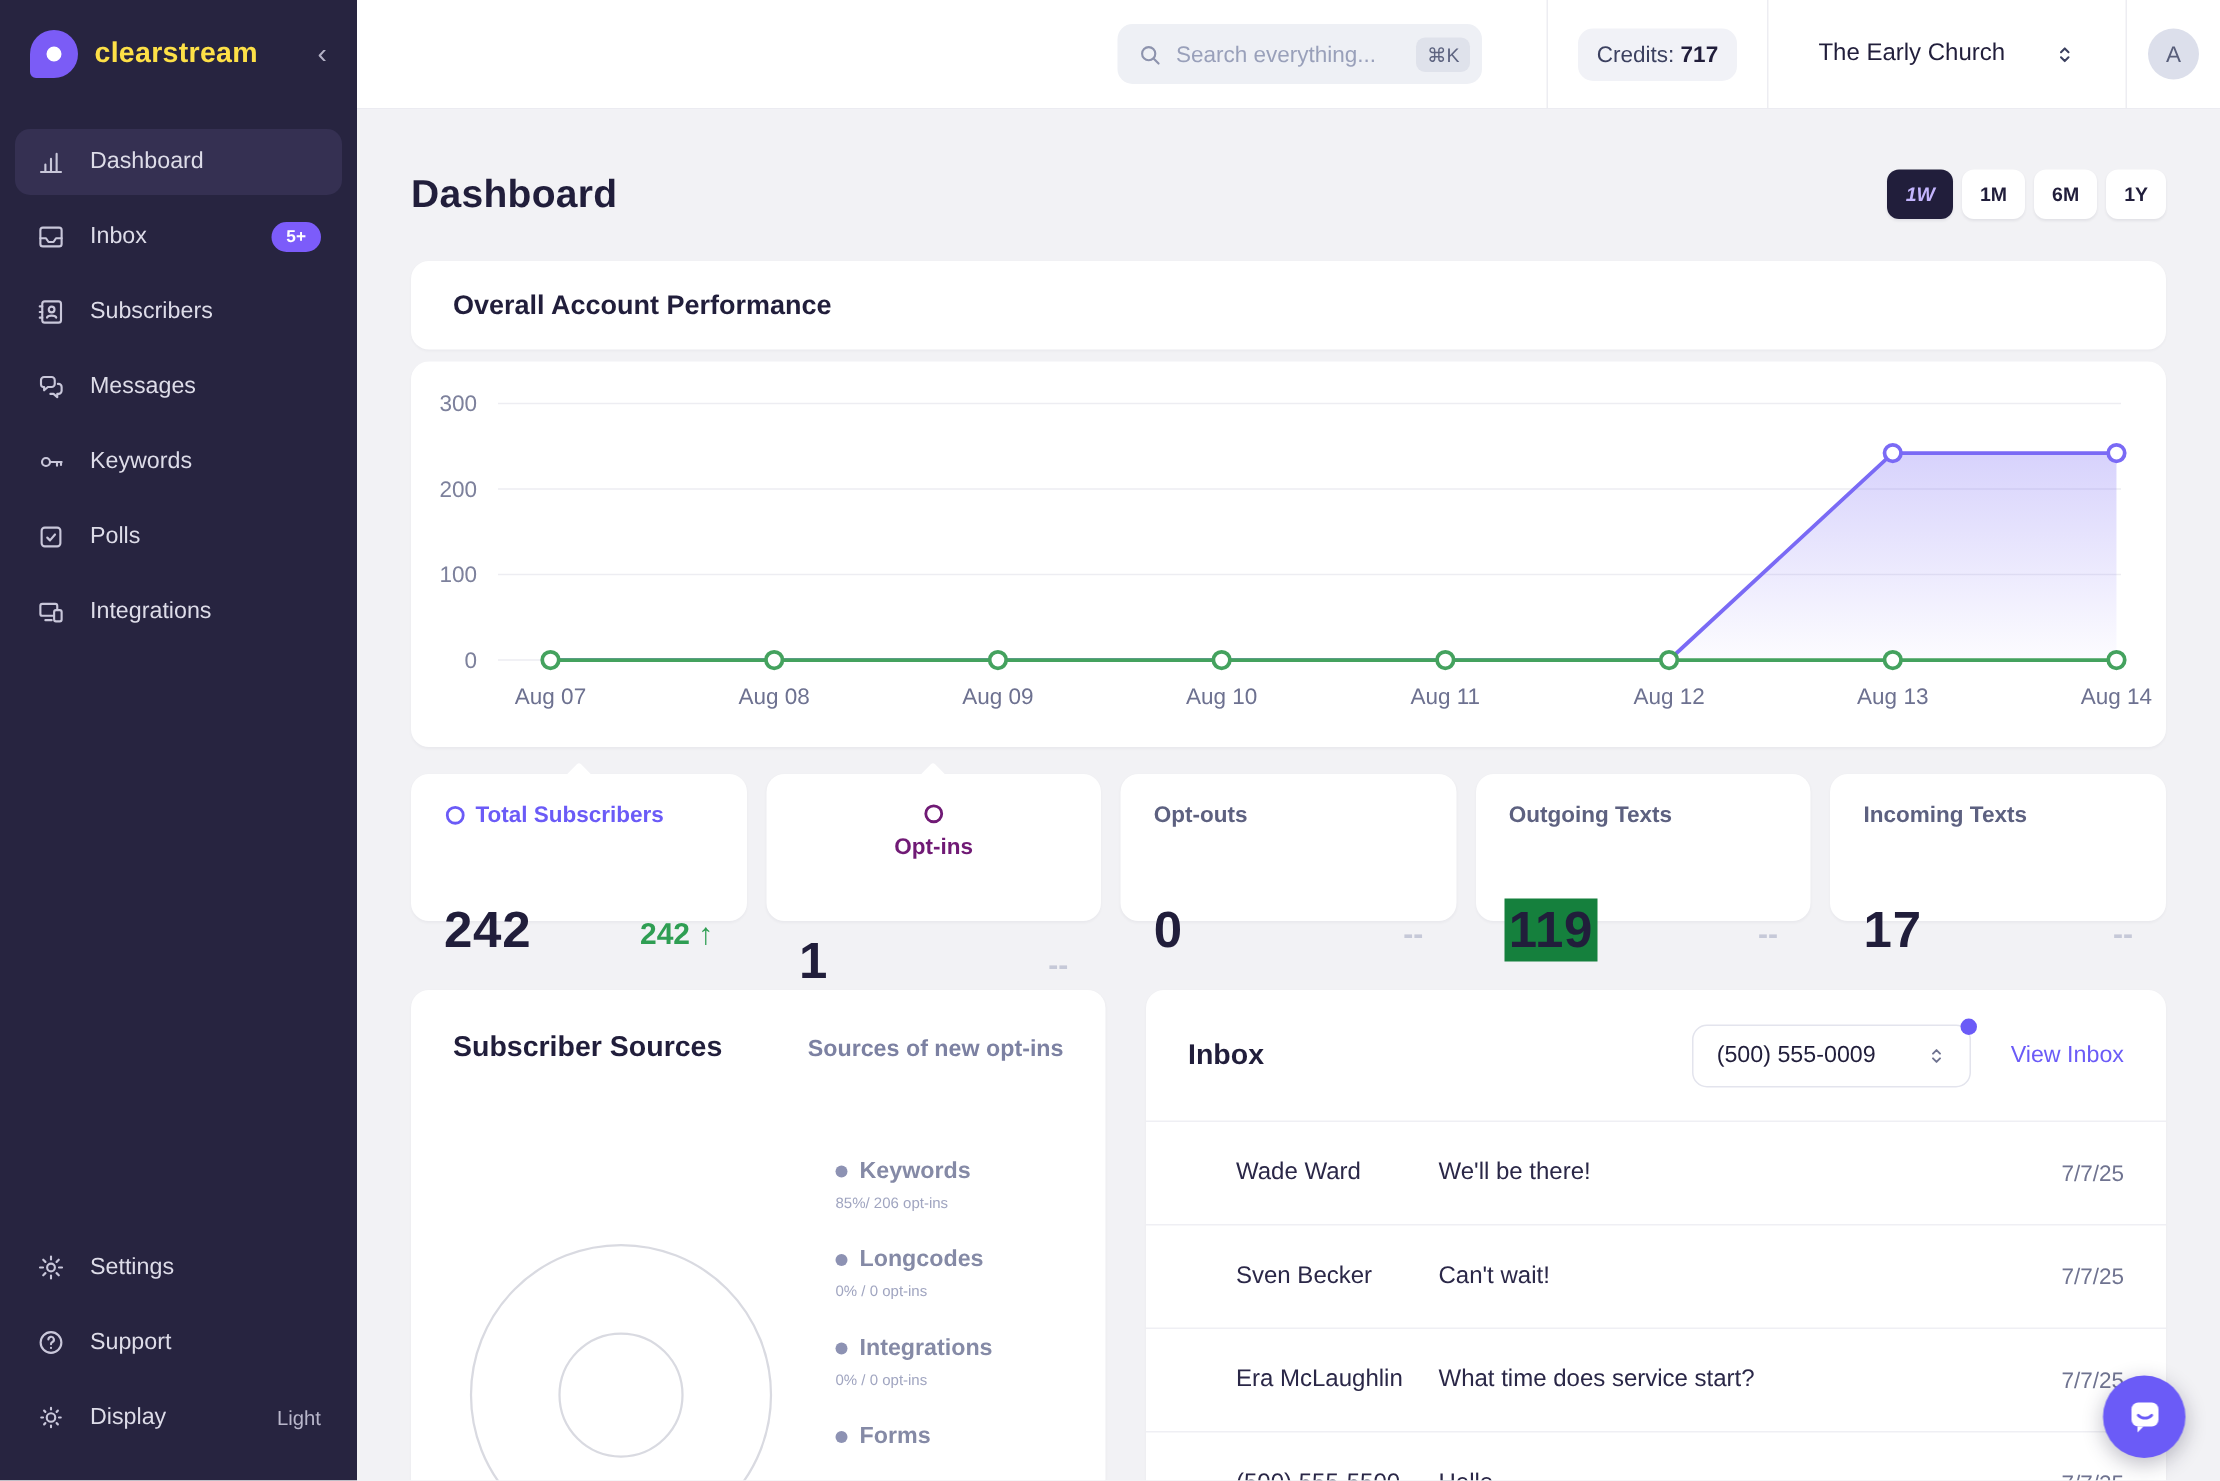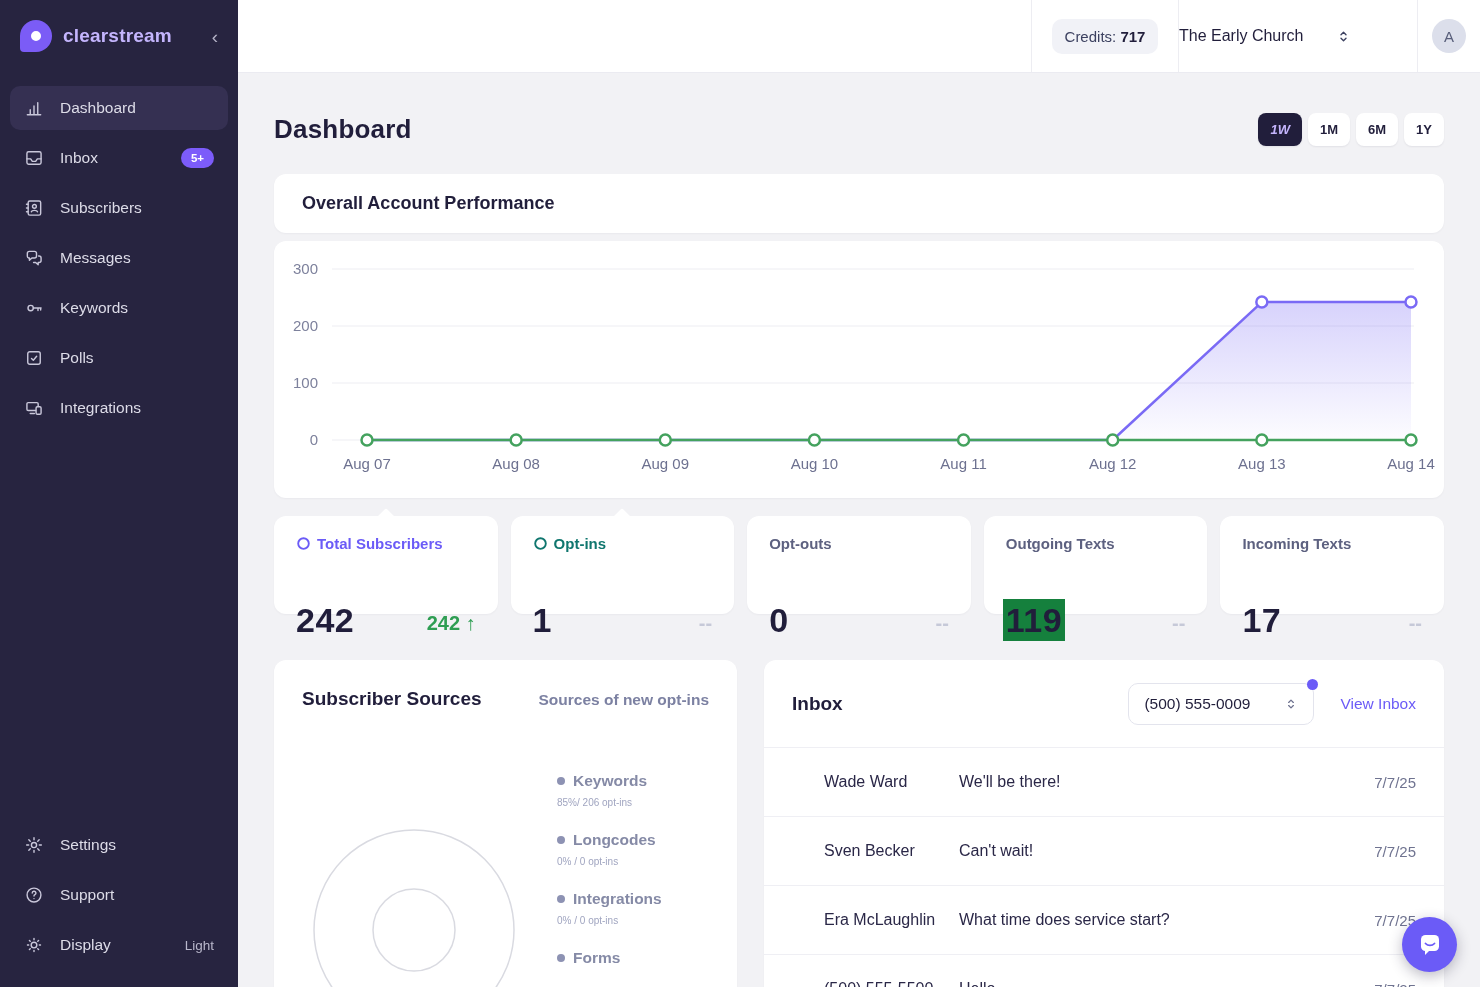--- a/index.html
+++ b/index.html
@@ -6,21 +6,21 @@
   html,body { width:1480px; height:987px; overflow:hidden; }
   body { display:flex; font-family:"Liberation Sans", sans-serif; background:#f2f2f5; color:#211e3b; }
   svg { display:block; }
   svg text { font-family:"Liberation Sans", sans-serif; }
 
   
   .sidebar { width:238px; min-width:238px; background:#272440; display:flex; flex-direction:column; }
   .logo-row { display:flex; align-items:center; gap:11px; padding:20px 20px 6px 20px; }
   .logo-mark { width:32px; height:32px; background:#7b5cf6; border-radius:16px 16px 16px 4px; display:flex; align-items:center; justify-content:center; }
   .logo-ring { width:8px; height:8px; border:5px solid #fff; border-radius:50%; }
-  .logo-text { color:#c4b5fd; font-size:19px; font-weight:bold; letter-spacing:.2px; }
+  .logo-text { color:#fde047; font-size:19px; font-weight:bold; letter-spacing:.2px; }
   .collapse { margin-left:auto; color:#b4b2c6; font-size:19px; cursor:pointer; line-height:1; }
   .nav { margin-top:28px; padding:0 10px; display:flex; flex-direction:column; gap:6px; }
   .nav-item { display:flex; align-items:center; gap:16px; padding:12px 14px; border-radius:10px; font-size:15.5px; color:#dddce8; cursor:pointer; }
   .nav-item.active { background:#353052; }
   .nav-item svg { width:20px; height:20px; color:#c9c7da; flex:none; }
   .badge { margin-left:auto; background:#7c5cfa; color:#fff; font-size:11.5px; font-weight:bold; padding:4px 10px; border-radius:999px; }
   .nav-value { margin-left:auto; font-size:13.5px; color:#b9b7cb; }
   .sidebar-footer { margin-top:auto; padding:0 10px 20px; display:flex; flex-direction:column; gap:6px; }
 
   
@@ -29,21 +29,21 @@
   .search-box { margin-left:507px; width:243px; height:40px; background:#eef0f5; border-radius:10px; display:flex; align-items:center; gap:9px; padding:0 8px 0 13px; }
   .search-box svg { width:17px; height:17px; color:#8d93ad; flex:none; }
   .search-input { border:none; background:transparent; outline:none; flex:1; min-width:0; font-size:15px; color:#3a3f58; font-family:inherit; }
   .search-input::placeholder { color:#99a0ba; }
   .kbd { background:#dfe2eb; border-radius:6px; font-size:13px; color:#5e6480; padding:4px 7px; }
   .tb-spacer { flex:1; }
   .tb-divider { width:1px; align-self:stretch; background:#ededf2; }
   .credits-wrap { width:146px; display:flex; justify-content:center; }
   .credits-badge { background:#f1f2f7; border-radius:10px; padding:9px 13px; font-size:15px; color:#3c4160; cursor:pointer; white-space:nowrap; }
   .credits-badge b { color:#211e3b; }
-  .account-wrap { width:238px; display:flex; align-items:center; gap:32px; cursor:pointer; }
+  .account-wrap { width:238px; display:flex; align-items:center; justify-content:center; gap:32px; cursor:pointer; }
   .account-name { font-size:16px; font-weight:500; color:#211e3b; }
   .chev-ud { width:15px; height:15px; color:#3c4160; }
   .avatar-wrap { width:62px; display:flex; justify-content:center; }
   .avatar { width:34px; height:34px; border-radius:50%; background:#dcdfeb; color:#585e7a; font-size:15px; display:flex; align-items:center; justify-content:center; cursor:pointer; }
 
   
   .content { flex:1; overflow:hidden; padding:28px 36px 0; }
   .page-head { display:flex; align-items:center; justify-content:space-between; margin:12px 0 28px; }
   .page-title { font-size:26px; font-weight:bold; letter-spacing:.2px; }
   .range-group { display:flex; gap:6px; }
@@ -179,20 +179,28 @@
         </svg>
       <span>Display</span>
       <span class="nav-value">Light</span>
     </div>
   </div>
 </aside>
 
 <div class="main">
 
   <header class="topbar">
+    <div class="search-box">
+      <svg viewBox="0 0 24 24" fill="none" stroke="currentColor" stroke-width="2" stroke-linecap="round">
+          <circle cx="11" cy="11" r="6.2"></circle>
+          <path d="M15.8 15.8L20.3 20.3"></path>
+        </svg>
+      <input class="search-input" placeholder="Search everything..." style="">
+      <span class="kbd">⌘K</span>
+    </div>
     <div class="tb-spacer"></div>
     <div class="tb-divider"></div>
     <div class="credits-wrap">
       <div class="credits-badge">
         <span>Credits:</span>
         <b>717</b>
       </div>
     </div>
     <div class="tb-divider"></div>
     <div class="account-wrap">
@@ -274,21 +282,21 @@
             </svg>
           <span>Total Subscribers</span>
         </div>
         <div class="stat-row">
           <span class="stat-value">242</span>
           <span class="stat-aux" style="color: rgb(47, 158, 83);">242 ↑</span>
         </div>
       </div>
       <div class="stat-card">
         <div class="notch"></div>
-        <div class="stat-label" style="color: #0f766e;">
+        <div class="stat-label" style="color: #701a75; flex-direction: column;">
           <svg viewBox="0 0 24 24" fill="none" stroke="currentColor" stroke-width="3">
               <circle cx="12" cy="12" r="8.5"></circle>
             </svg>
           <span>Opt-ins</span>
         </div>
         <div class="stat-row">
           <span class="stat-value">1</span>
           <span class="stat-aux">--</span>
         </div>
       </div>

